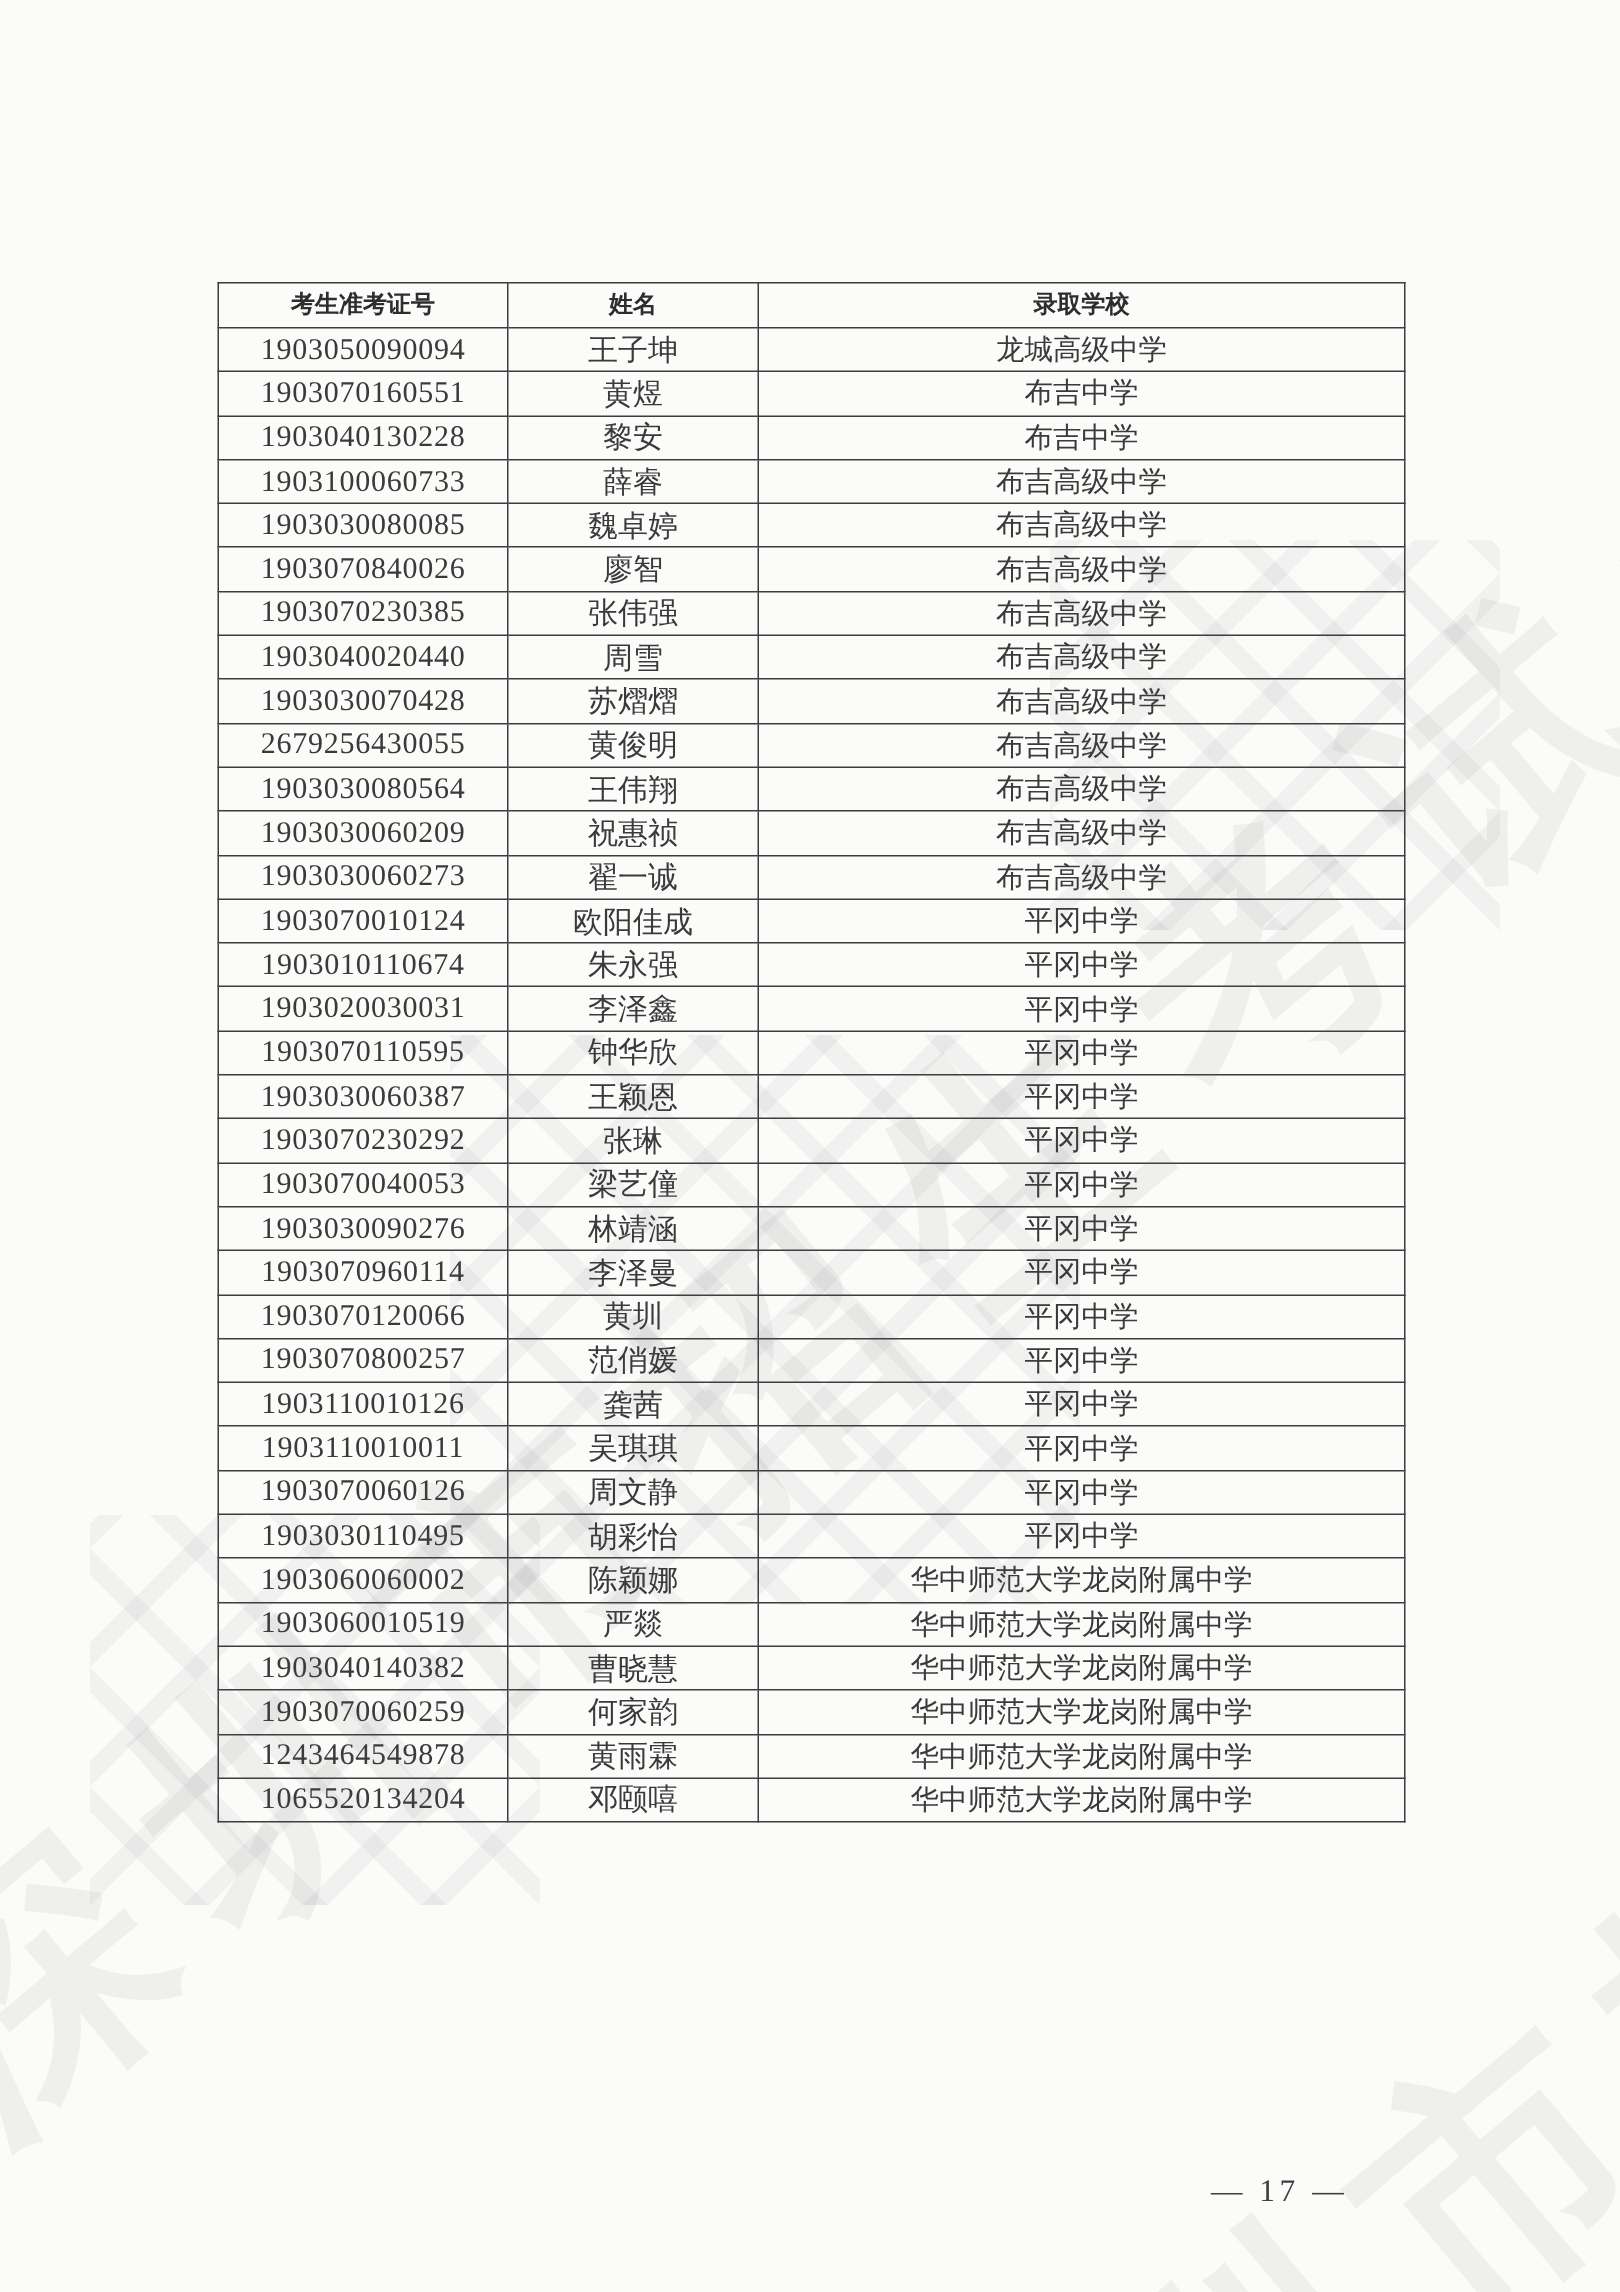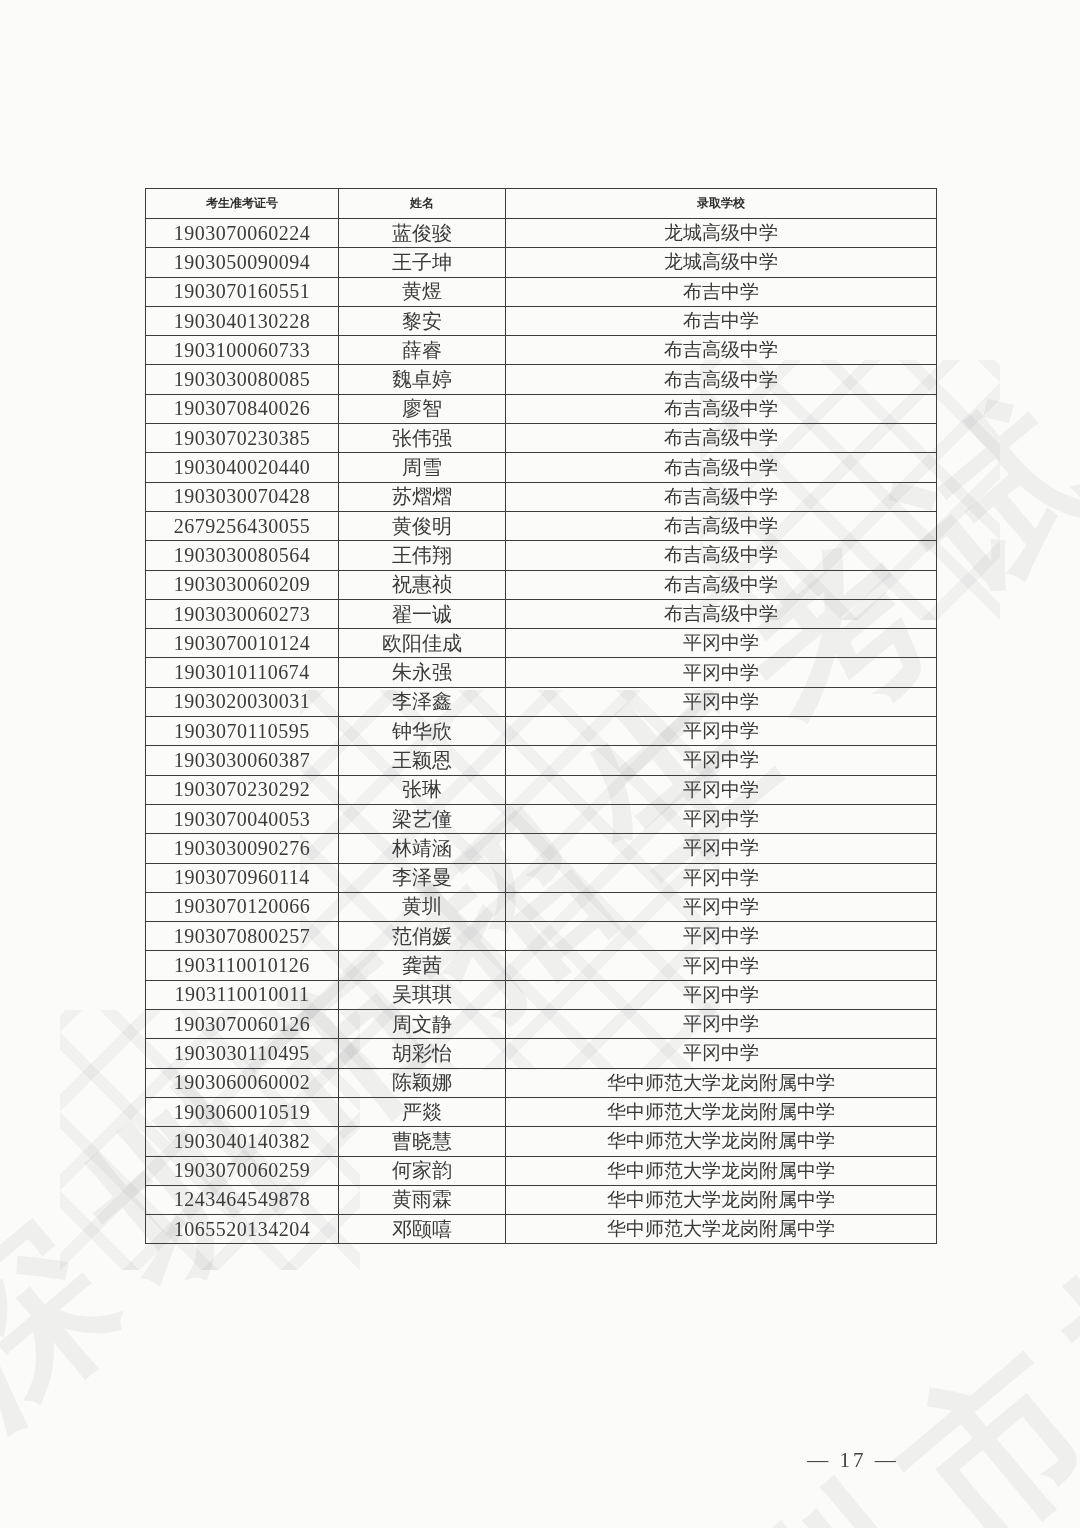--- a/index.html
+++ b/index.html
@@ -32,21 +32,21 @@
   .doc-table td {
     border: 1px solid #3d3d3d;
     text-align: center;
     vertical-align: middle;
     padding: 0;
     white-space: nowrap;
     overflow: hidden;
   }
   .doc-table th {
     height: 29px;
-    font-size: 12px;
+    font-size: 16px;
     font-weight: bold;
     color: #2d2d2d;
   }
   .doc-table td {
     height: 28.3px;
     font-size: 20px;
     color: #3a3a3a;
   }
   col.c-id     { width: 193px; }
   col.c-name   { width: 167px; }
@@ -117,25 +117,20 @@
     </colgroup>
     <thead>
       <tr>
         <th>考生准考证号</th>
         <th>姓名</th>
         <th>录取学校</th>
       </tr>
     </thead>
     <tbody>
         <tr>
-          <td class="col-id">1903070060224</td>
-          <td class="col-name">蓝俊骏</td>
-          <td class="col-school">龙城高级中学</td>
-        </tr>
-        <tr>
           <td class="col-id">1903050090094</td>
           <td class="col-name">王子坤</td>
           <td class="col-school">龙城高级中学</td>
         </tr>
         <tr>
           <td class="col-id">1903070160551</td>
           <td class="col-name">黄煜</td>
           <td class="col-school">布吉中学</td>
         </tr>
         <tr>

